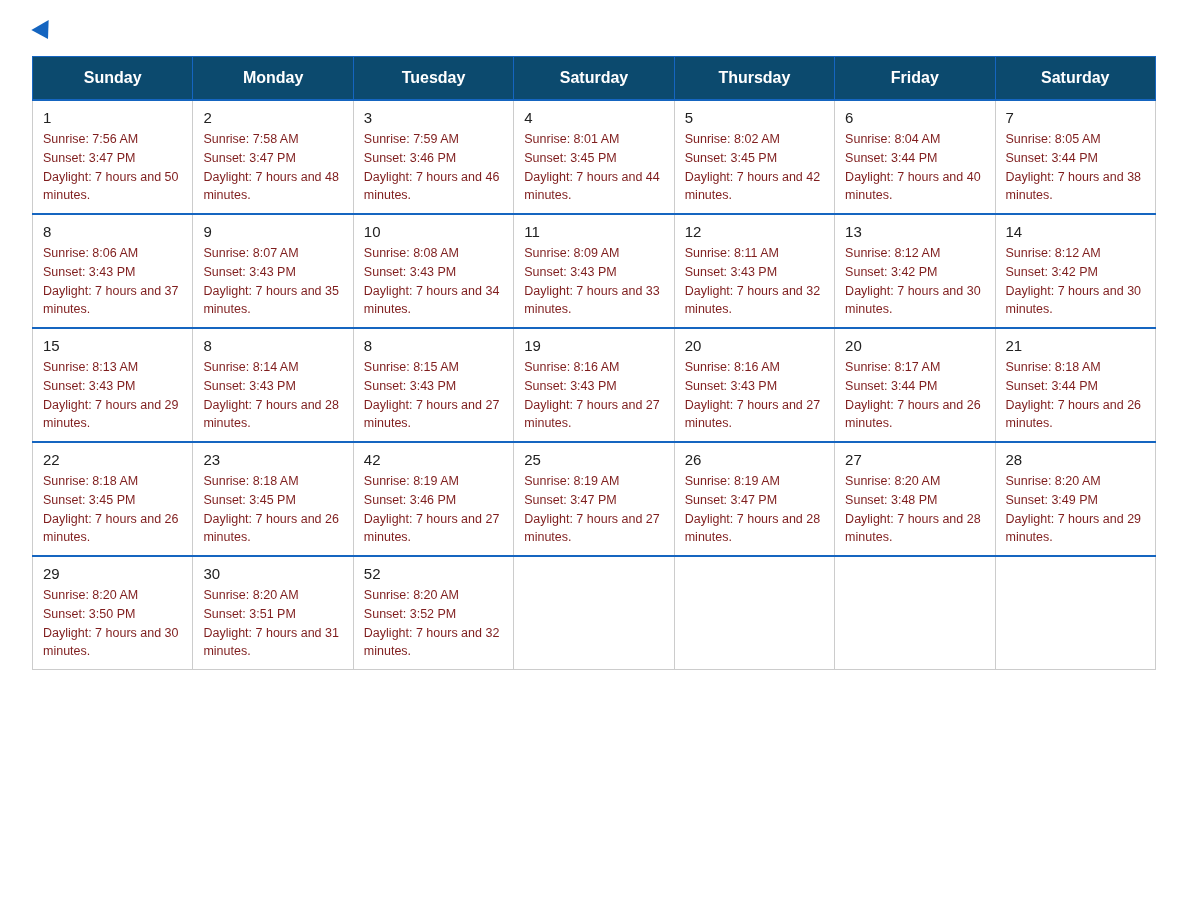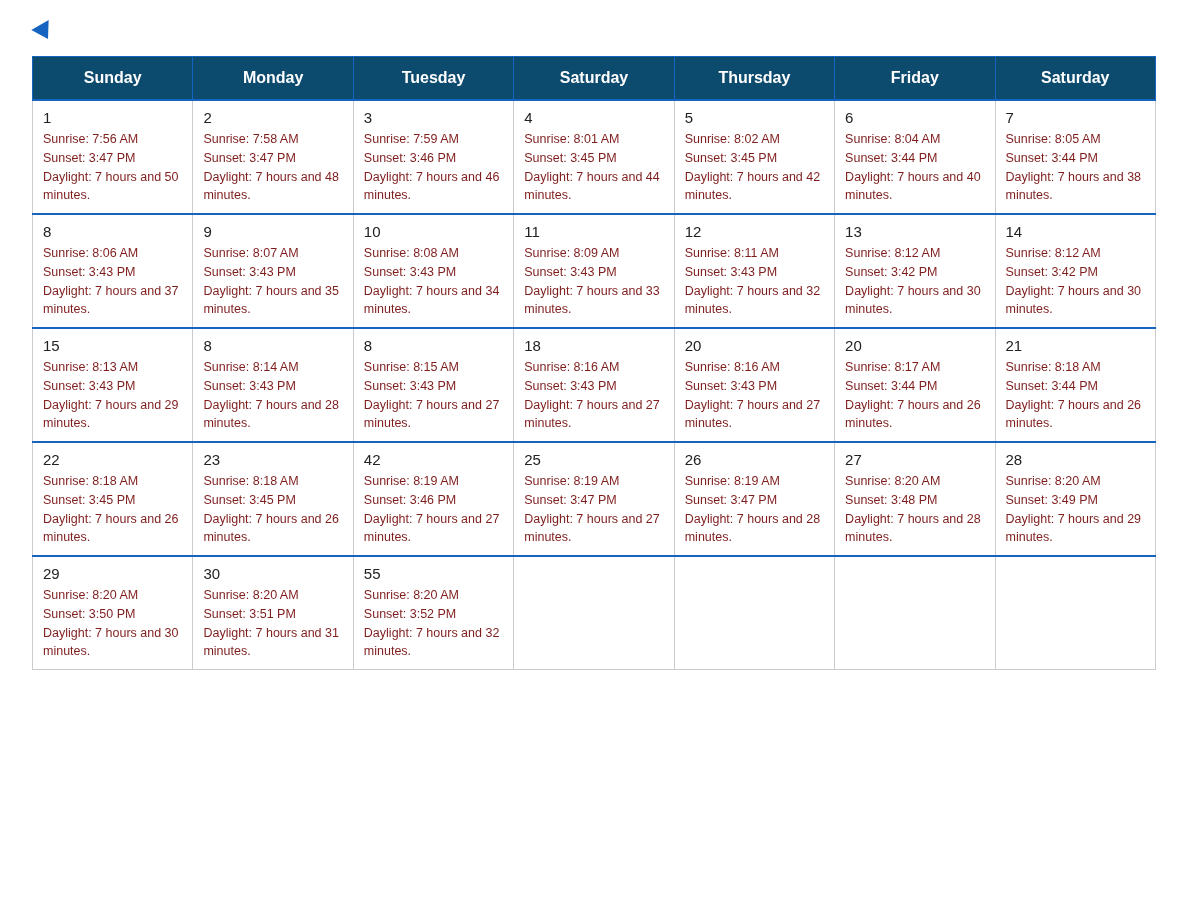--- a/index.html
+++ b/index.html
@@ -275,21 +275,21 @@
         </td>
         <td>
           <div class="day-number">8</div>
           <div class="day-info">
             Sunrise: 8:15 AM<br>
             Sunset: 3:43 PM<br>
             Daylight: 7 hours and 27 minutes.
           </div>
         </td>
         <td>
-          <div class="day-number">18</div>
+          <div class="day-number">19</div>
           <div class="day-info">
             Sunrise: 8:16 AM<br>
             Sunset: 3:43 PM<br>
             Daylight: 7 hours and 27 minutes.
           </div>
         </td>
         <td>
           <div class="day-number">20</div>
           <div class="day-info">
             Sunrise: 8:16 AM<br>
@@ -383,21 +383,21 @@
         </td>
         <td>
           <div class="day-number">30</div>
           <div class="day-info">
             Sunrise: 8:20 AM<br>
             Sunset: 3:51 PM<br>
             Daylight: 7 hours and 31 minutes.
           </div>
         </td>
         <td>
-          <div class="day-number">55</div>
+          <div class="day-number">52</div>
           <div class="day-info">
             Sunrise: 8:20 AM<br>
             Sunset: 3:52 PM<br>
             Daylight: 7 hours and 32 minutes.
           </div>
         </td>
         <td class="empty-cell"></td>
         <td class="empty-cell"></td>
         <td class="empty-cell"></td>
         <td class="empty-cell"></td>

